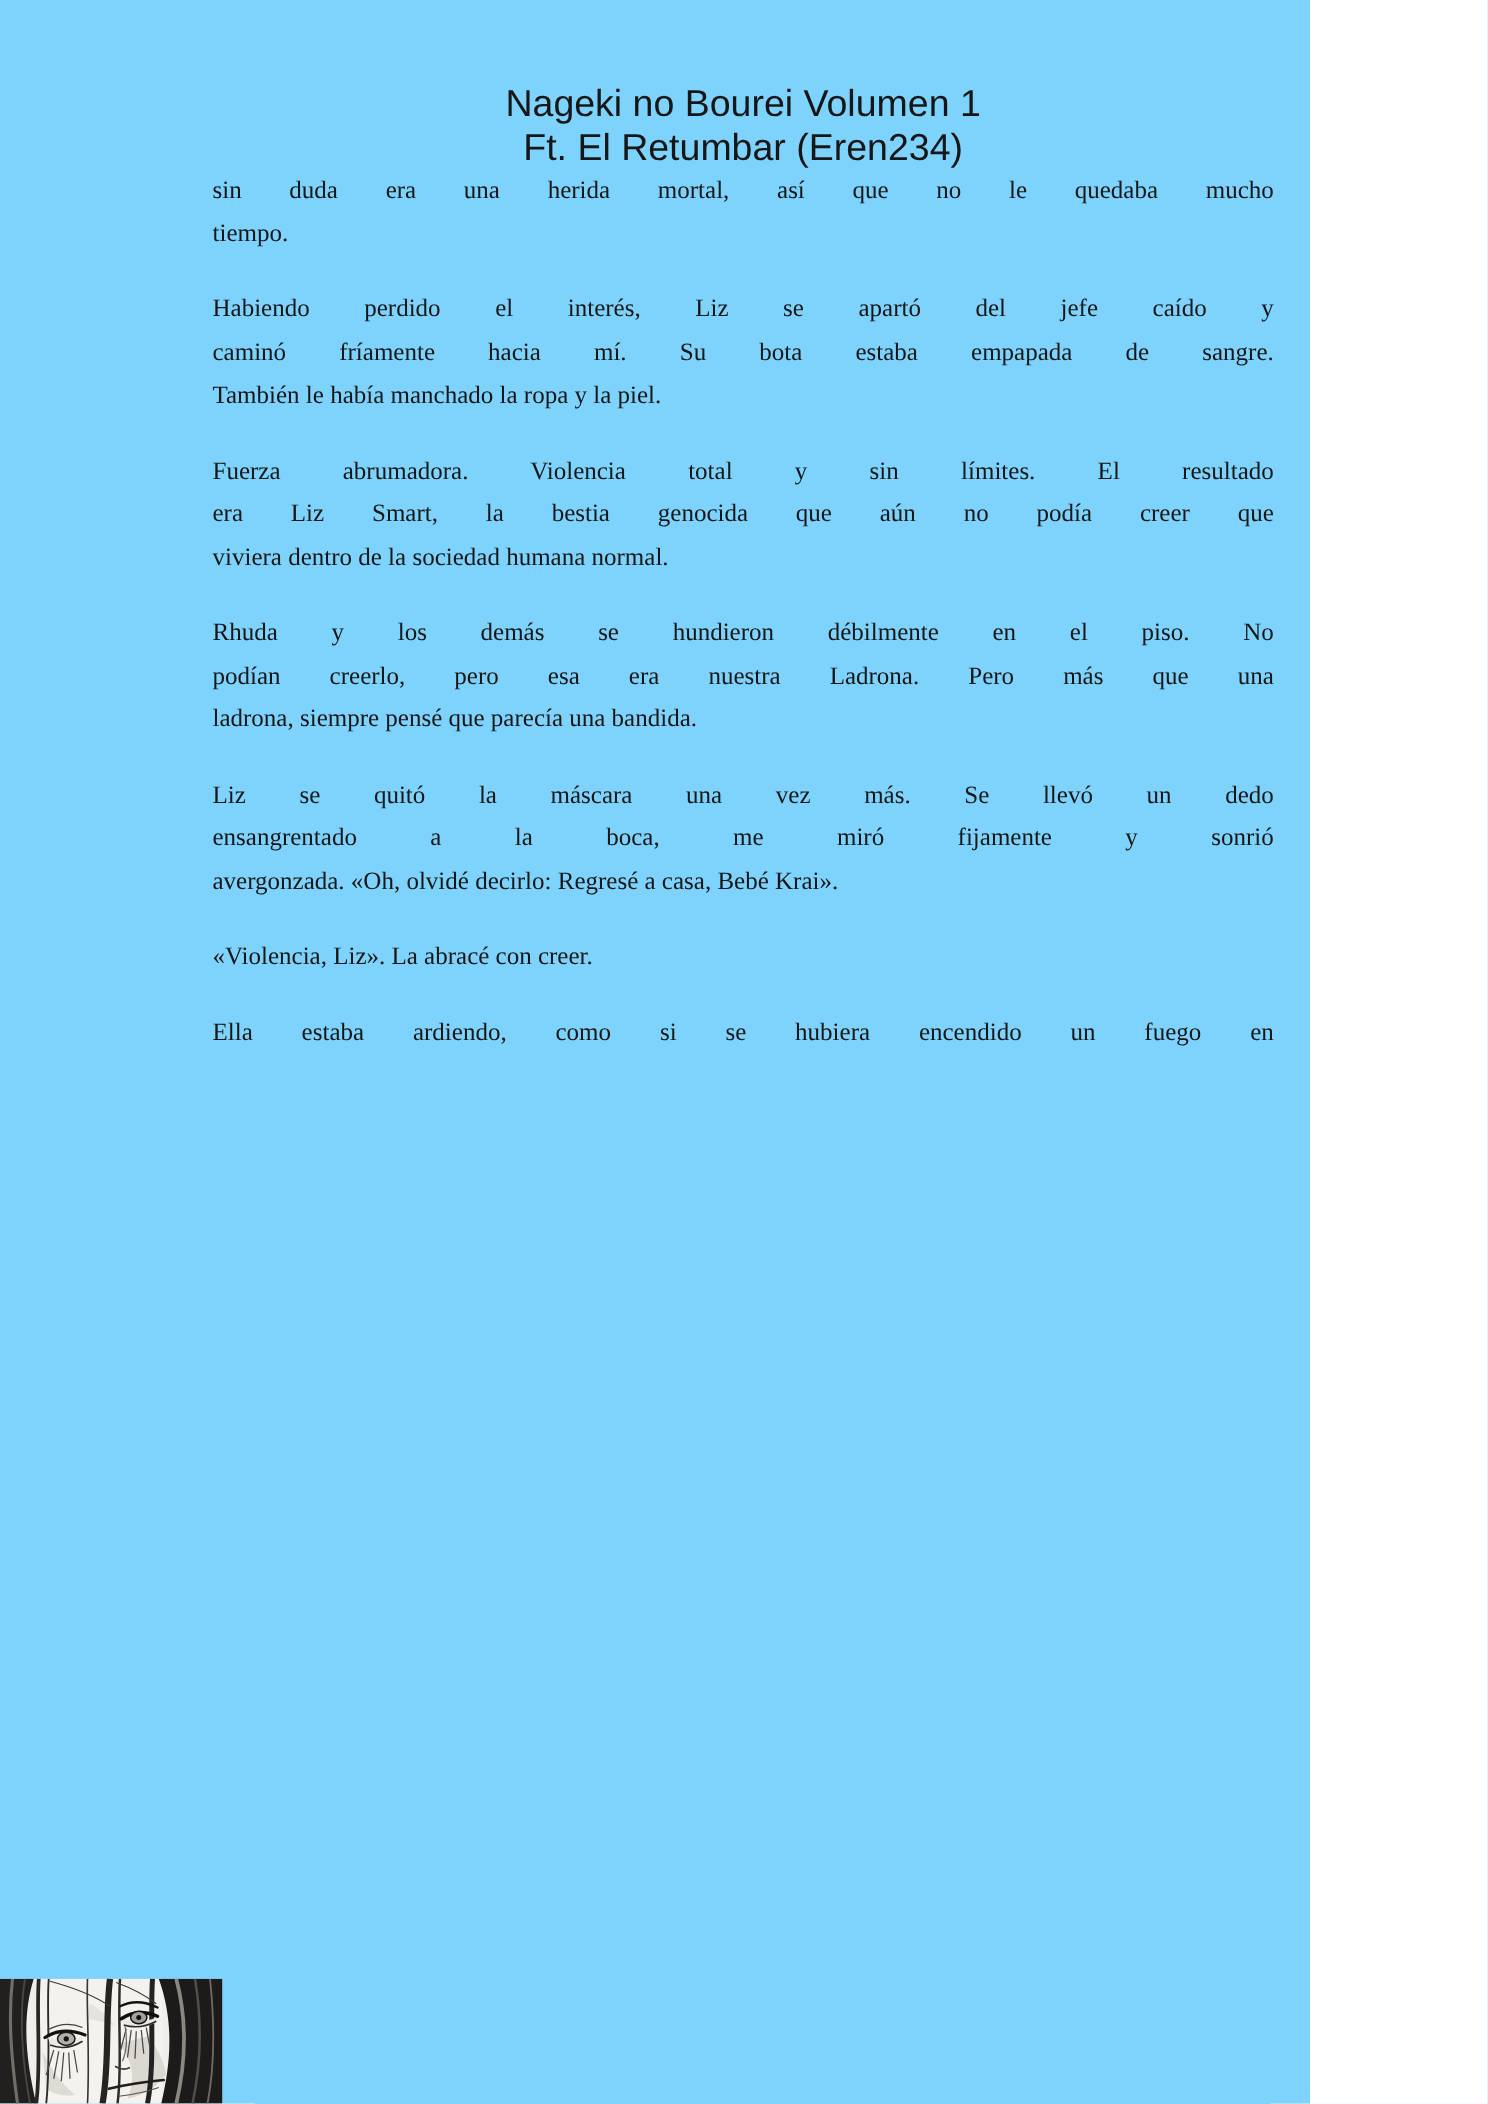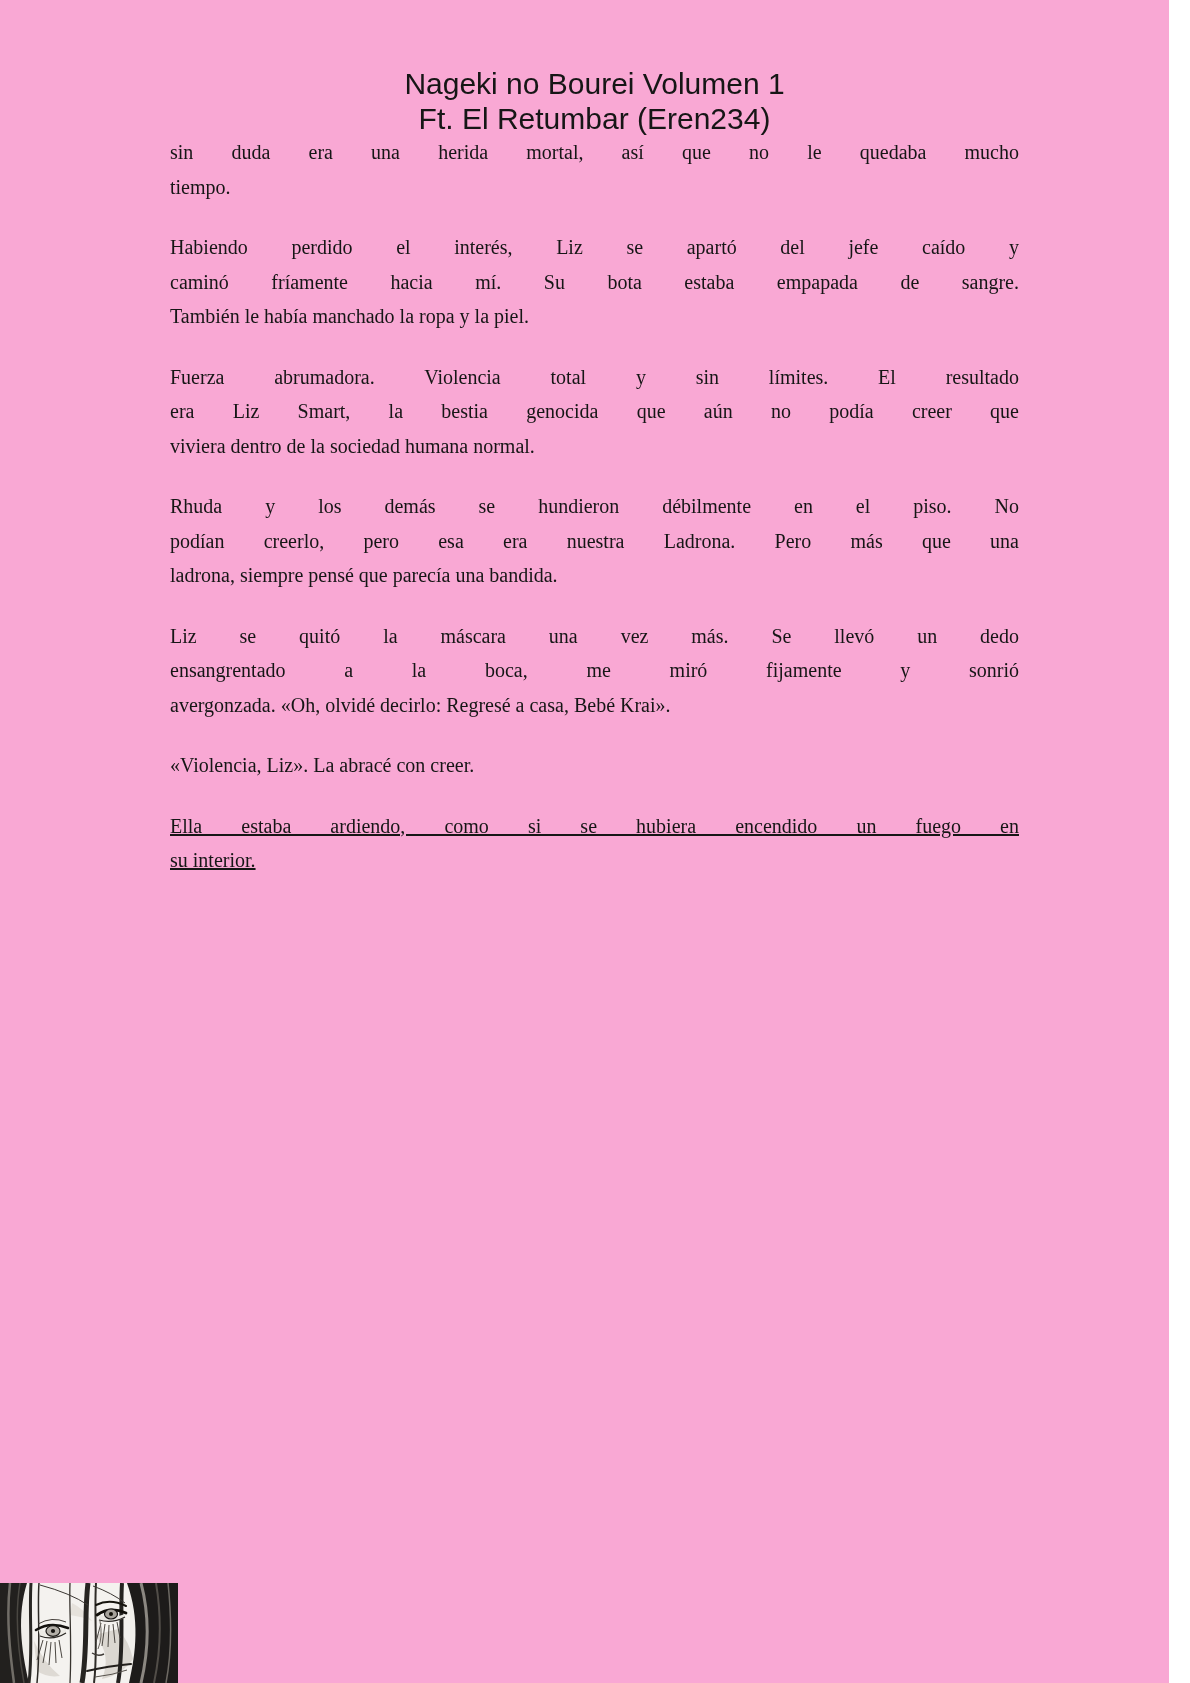--- a/index.html
+++ b/index.html
@@ -30,42 +30,42 @@
     position: absolute;
     left: 170px;
     top: 135px;
     width: 849px;
     font-family: "Liberation Serif", "DejaVu Serif", serif;
     font-size: 20px;
     line-height: 34.5px;
     color: #161616;
   }
   .para { margin: 0 0 26px 0; }
-  .para:last-child { margin-bottom: 12px; text-decoration: underline; }
+  .para:last-child { margin-bottom: 12px; }
   .line {
     text-align: justify;
     text-align-last: justify;
     text-justify: inter-word;
     white-space: normal;
   }
   .line.last { text-align-last: left; }
   .it { }
   .illus {
     position: absolute;
     left: 0;
     top: 1583px;
     width: 178px;
     height: 100px;
     display: block;
   }
 </style>
 </head>
 <body>
 
-<div class="page" style="width: 1169px; height: 1683px; background: #f9a8d4; color: rgb(22, 22, 22);">
+<div class="page" style="width: 1048px; height: 1683px; background: #7dd3fc; color: rgb(22, 22, 22);">
 
   <div class="header">
     <div>Nageki no Bourei Volumen 1</div>
     <div>Ft. El Retumbar (Eren234)</div>
   </div>
 
   <div class="body-text">
       <div class="para">
         <div class="line"><span>sin duda era una herida mortal, así que no le quedaba mucho</span></div>
         <div class="line last"><span>tiempo.</span></div>
@@ -88,21 +88,20 @@
       <div class="para">
         <div class="line"><span>Liz se quitó la máscara una vez más. Se llevó un dedo</span></div>
         <div class="line"><span>ensangrentado a la boca, me miró fijamente y sonrió</span></div>
         <div class="line last"><span>avergonzada. </span><span class="it">«Oh, olvidé decirlo: Regresé a casa, Bebé Krai»</span><span>.</span></div>
       </div>
       <div class="para">
         <div class="line last"><span class="it">«Violencia, Liz»</span><span>. La abracé con creer.</span></div>
       </div>
       <div class="para">
         <div class="line"><span>Ella estaba ardiendo, como si se hubiera encendido un fuego en</span></div>
-        <div class="line last"><span>su interior.</span></div>
       </div>
     </div>
 
   <svg class="illus" viewBox="0 0 178 100" aria-hidden="true">
 
     <rect x="0" y="0" width="178" height="100" fill="#f0eeea"></rect>
     <path d="M30,0 H130 V100 H30 Z" fill="#f4f2ef"></path>
 
     <path d="M95,52 Q112,72 102,96 Q122,92 133,76 Q129,58 118,46 Z" fill="#dbd7d1"></path>
     <path d="M34,58 Q44,80 60,93 Q47,95 37,88 Z" fill="#dedad4"></path>

